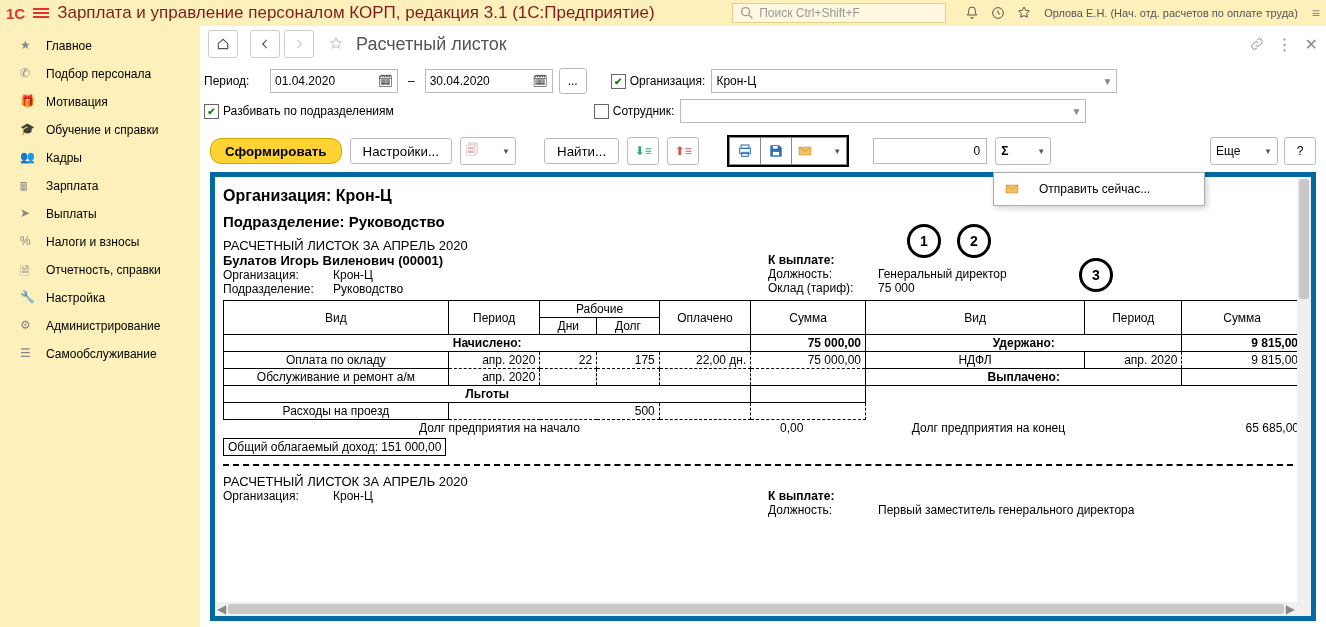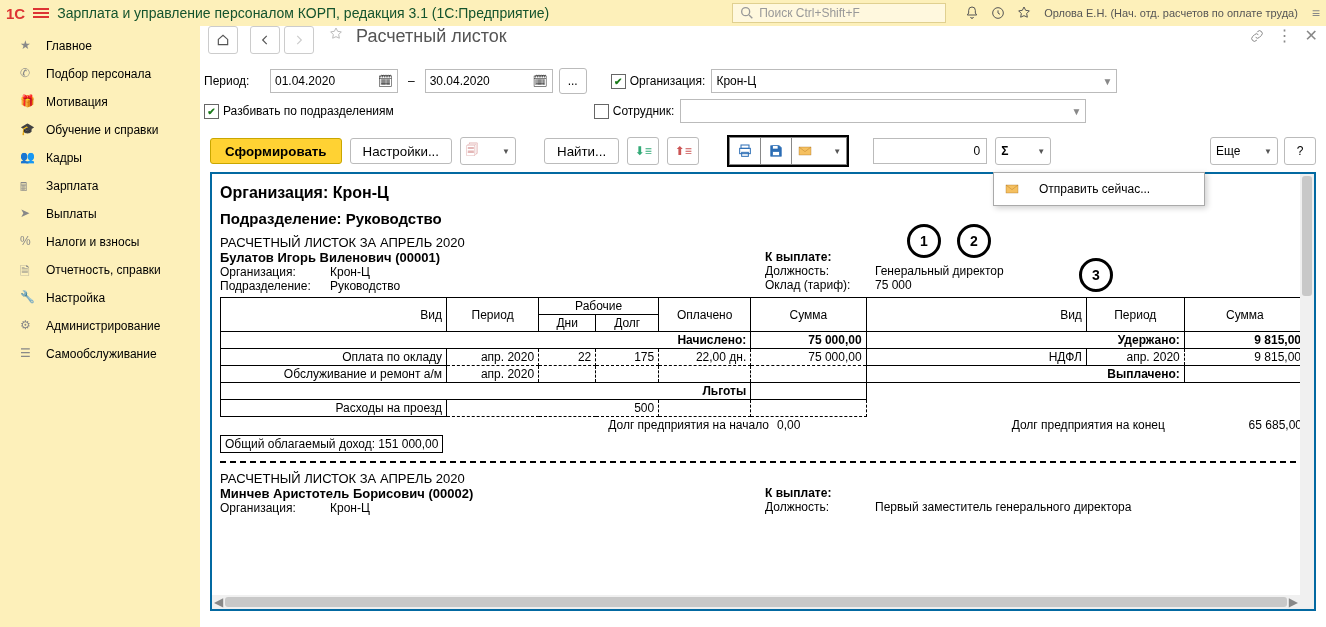--- a/index.html
+++ b/index.html
@@ -1,78 +1,78 @@
 <!DOCTYPE html>
 <html><head>
 <meta charset="utf-8">
 <style>
 html,body{margin:0;padding:0;font-family:Arial,sans-serif;font-size:12px;color:#000;background:#fff;width:1326px;height:627px;overflow:hidden}
 .topbar{background:#fdf0ba;height:26px;display:flex;align-items:center;padding:0 6px;gap:8px}
 .logo{color:#d33;font-weight:bold;font-size:15px}
 .hamburger{display:flex;flex-direction:column;gap:2px;cursor:pointer}
 .hamburger span{width:16px;height:2px;background:#d33}
-.apptitle{color:#14532d;font-size:14px}
+.apptitle{color:#7f1d1d;font-size:17px}
 .search-top{margin-left:auto;display:flex;align-items:center;background:#fff8de;border:1px solid #e0d090;height:18px;padding:0 6px;width:200px;color:#999}
 .top-icons{display:flex;gap:10px;align-items:center;margin-left:10px}
 .top-icon{width:16px;height:16px;stroke:#555;fill:none;stroke-width:1.5;cursor:pointer}
 .userline{color:#555;font-size:11px;margin-left:4px}
 .eqbtn{color:#888;font-size:14px;margin-left:6px;cursor:pointer}
 
 .body{display:flex;height:601px}
 .sidebar{width:200px;background:#fdf0ba;padding-top:6px;flex-shrink:0}
 .side-item{height:28px;display:flex;align-items:center;padding-left:20px;gap:10px;cursor:pointer}
 .side-icon{width:16px;height:16px;color:#888}
 
 .main{flex:1;display:flex;flex-direction:column;background:#fff;position:relative}
-.headerbar{height:36px;display:flex;align-items:flex-start;padding:0 8px;gap:4px}
+.headerbar{height:36px;display:flex;align-items:center;padding:0 8px;gap:4px}
 .sqbtn{width:28px;height:26px;border:1px solid #ccc;background:#fff;display:flex;align-items:center;justify-content:center;cursor:pointer;border-radius:3px}
 .sqbtn svg{width:14px;height:14px}
 .pagetitle{font-size:18px;color:#555;margin-left:8px}
 .header-right{margin-left:auto;display:flex;gap:12px;align-items:center}
 
 .params{padding:4px 4px}
 .param-row{display:flex;align-items:center;height:30px;gap:6px}
 .lbl{width:60px}
 .date-input{width:118px;height:22px;border:1px solid #bbb;display:flex;align-items:center;padding:0 4px;background:#fff;justify-content:space-between}
 .dash{padding:0 4px}
 .more-btn{width:26px;height:24px;border:1px solid #bbb;display:flex;align-items:center;justify-content:center;cursor:pointer;border-radius:3px}
 .chk{display:flex;align-items:center;gap:4px;margin-left:18px}
 .chkbox{width:13px;height:13px;border:1px solid #666;display:flex;align-items:center;justify-content:center;font-size:10px;color:#1a7a1a;font-weight:bold}
 .combo{height:22px;border:1px solid #bbb;background:#fff;display:flex;align-items:center;padding:0 4px;justify-content:space-between}
 .combo .arr{color:#888;font-size:10px}
 .combo-wide{width:396px}
 
 .toolbar{display:flex;align-items:center;padding:4px 10px;gap:8px;height:34px}
-.btn-yellow{background:#ffd233;border:1px solid #c9a700;height:26px;padding:0 14px;font-weight:bold;cursor:pointer;border-radius:3px}
+.btn-yellow{background:#ffd233;border:1px solid #c9a700;height:26px;padding:0 14px;font-weight:bold;cursor:pointer;border-radius:11px}
 .btn-plain{background:#fff;border:1px solid #bbb;height:26px;padding:0 12px;cursor:pointer;border-radius:3px}
 .btn-icon{width:30px;height:26px;border:1px solid #bbb;background:#fff;display:flex;align-items:center;justify-content:center;cursor:pointer;border-radius:3px}
 .btn-icon.dd{width:44px;justify-content:space-between;padding:0 5px}
 .btn-icon .arr{font-size:8px;color:#555}
 .hl-group{display:flex;border:2px solid #000}
 .hl-group .btn-icon{border-radius:0;border:1px solid #888;border-right:none}
 .hl-group .btn-icon:last-child{border-right:1px solid #888}
 .numbox{width:100px;height:24px;border:1px solid #bbb;text-align:right;padding:0 6px;display:flex;align-items:center;justify-content:flex-end}
 .toolbar-right{margin-left:auto;display:flex;gap:6px}
 
 .dropdown-menu{position:absolute;left:793px;top:146px;background:#fff;border:1px solid #aaa;box-shadow:2px 2px 6px rgba(0,0,0,0.2);padding:4px 0;z-index:10;width:210px}
 .dd-item{padding:4px 10px;display:flex;align-items:center;gap:19px;cursor:pointer}
 
-.report-area{border:2px solid #0369a1;margin:0 10px 16px 10px;flex:1;overflow:auto;position:relative}
+.report-area{border:5px solid #0369a1;margin:0 10px 6px 10px;flex:1;overflow:auto;position:relative}
 .report-inner{padding:6px 8px}
 .h1{font-size:16px;font-weight:bold;margin:4px 0}
 .h2{font-size:15px;font-weight:bold;margin:8px 0}
 .sliptitle{font-size:13px;margin-top:8px}
 .emp{font-weight:bold;font-size:13px}
 .inforow{display:flex}
 .leftcol{width:545px}
 .rightcol{flex:1}
 .kv{display:flex;font-size:12px}
 .kv .k{width:110px}
 .tbl{border-collapse:collapse;width:100%;font-size:12px;margin-top:4px}
-.tbl td,.tbl th{border:1px solid #000;padding:1px 4px;text-align:right;font-weight:normal}
+.tbl td,.tbl th{border:1px solid #000;padding:1px 4px;text-align:center;font-weight:normal}
 .tbl .num{text-align:right}
 .tbl .ctr{text-align:center}
 .dashed{border:1px dashed #000 !important}
 .noborder td{border:none;padding:1px 4px}
 .sepline{border-top:2px dashed #000;margin:8px 0}
 
 .callout{position:absolute;width:28px;height:28px;border:3px solid #000;border-radius:50%;display:flex;align-items:center;justify-content:center;font-weight:bold;font-size:14px;background:#fff;z-index:20;pointer-events:none}
 .c1{left:707px;top:198px}
 .c2{left:757px;top:198px}
 .c3{left:879px;top:232px}
@@ -417,21 +417,20 @@
                 <td style="border:1px solid #000">Общий облагаемый доход: 151 000,00</td>
               </tr>
         </tbody>
           </table>
 
         <div class="sepline"></div>
 
         <div class="sliptitle">РАСЧЕТНЫЙ ЛИСТОК ЗА АПРЕЛЬ 2020</div>
         <div class="inforow">
           <div class="leftcol">
-            <div class="emp">Минчев Аристотель Борисович (00002)</div>
             <div class="kv">
                 <span class="k">Организация:</span>
                 <span>Крон-Ц</span>
               </div>
           </div>
           <div class="rightcol">
             <div class="kv">
                 <span class="k" style="font-weight:bold">К выплате:</span>
               </div>
             <div class="kv">

